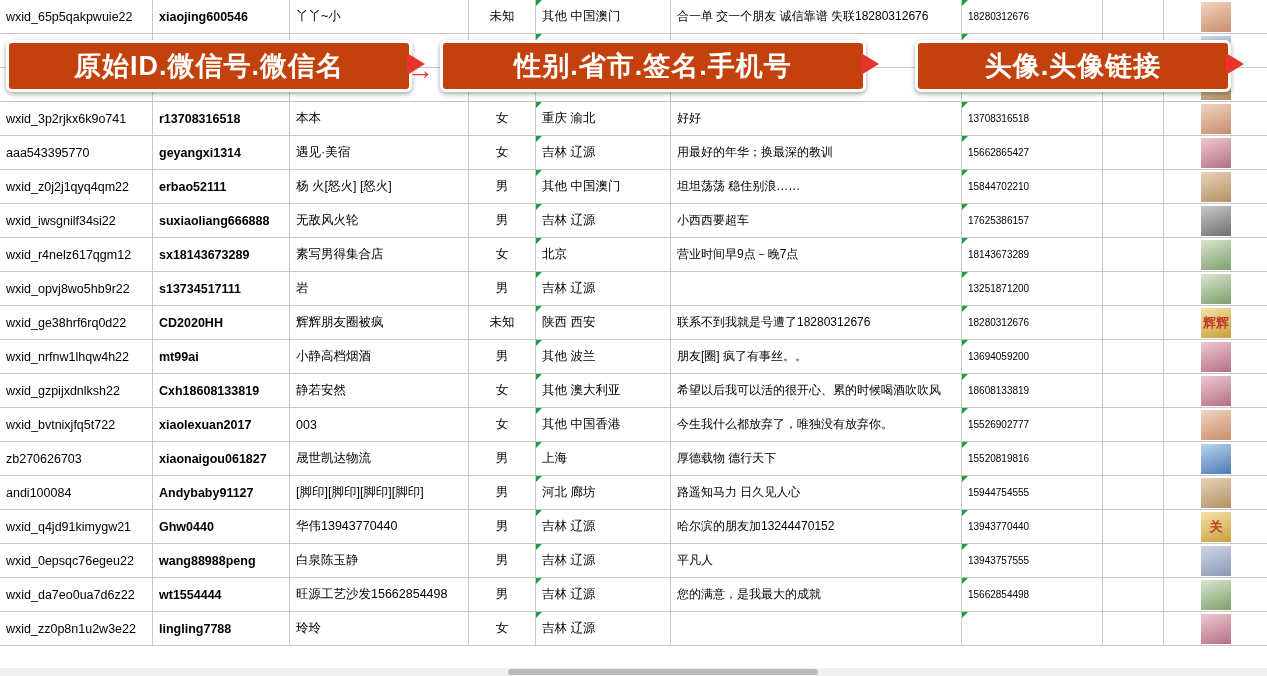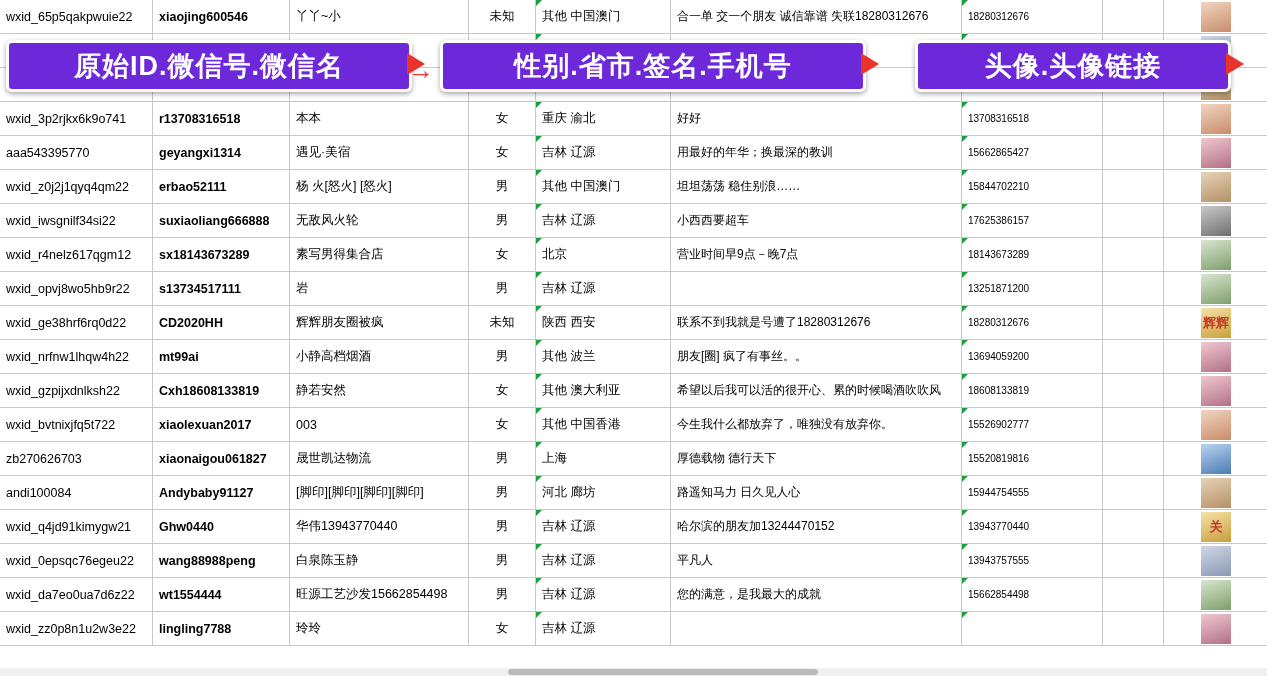--- a/index.html
+++ b/index.html
@@ -90,21 +90,21 @@
   .av8 { background: linear-gradient(160deg,#b9d4ee,#4b7bb5); }
   .av-text {
     font-weight: bold;
     color: #c0392b;
     font-size: 13px;
   }
 
   
   .banner {
     position: absolute;
-    background: #6d28d9;
+    background: #c2410c;
     color: #ffffff;
     font-weight: bold;
     border: 3px solid #ffffff;
     border-radius: 6px;
     box-shadow: 0 2px 5px rgba(0,0,0,0.35);
     display: flex;
     align-items: center;
     justify-content: center;
     letter-spacing: 1px;
   }

